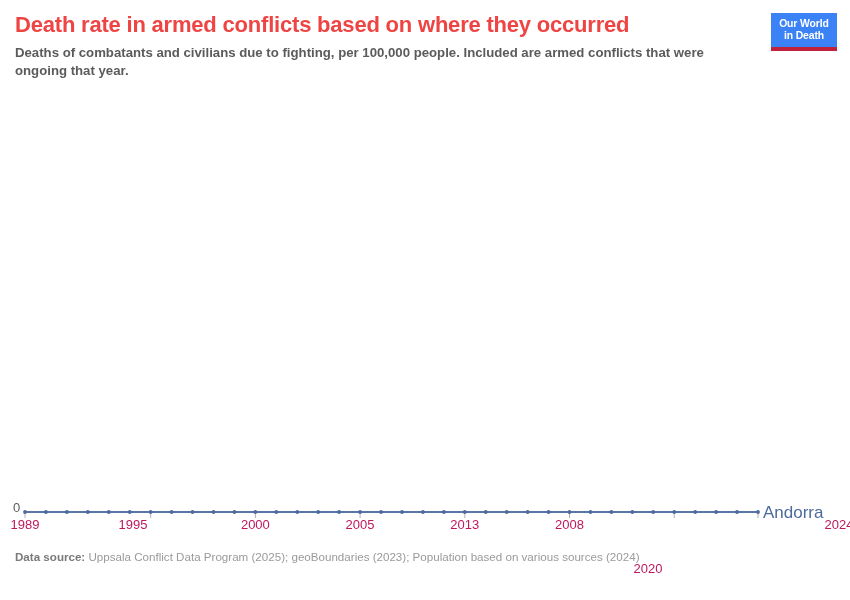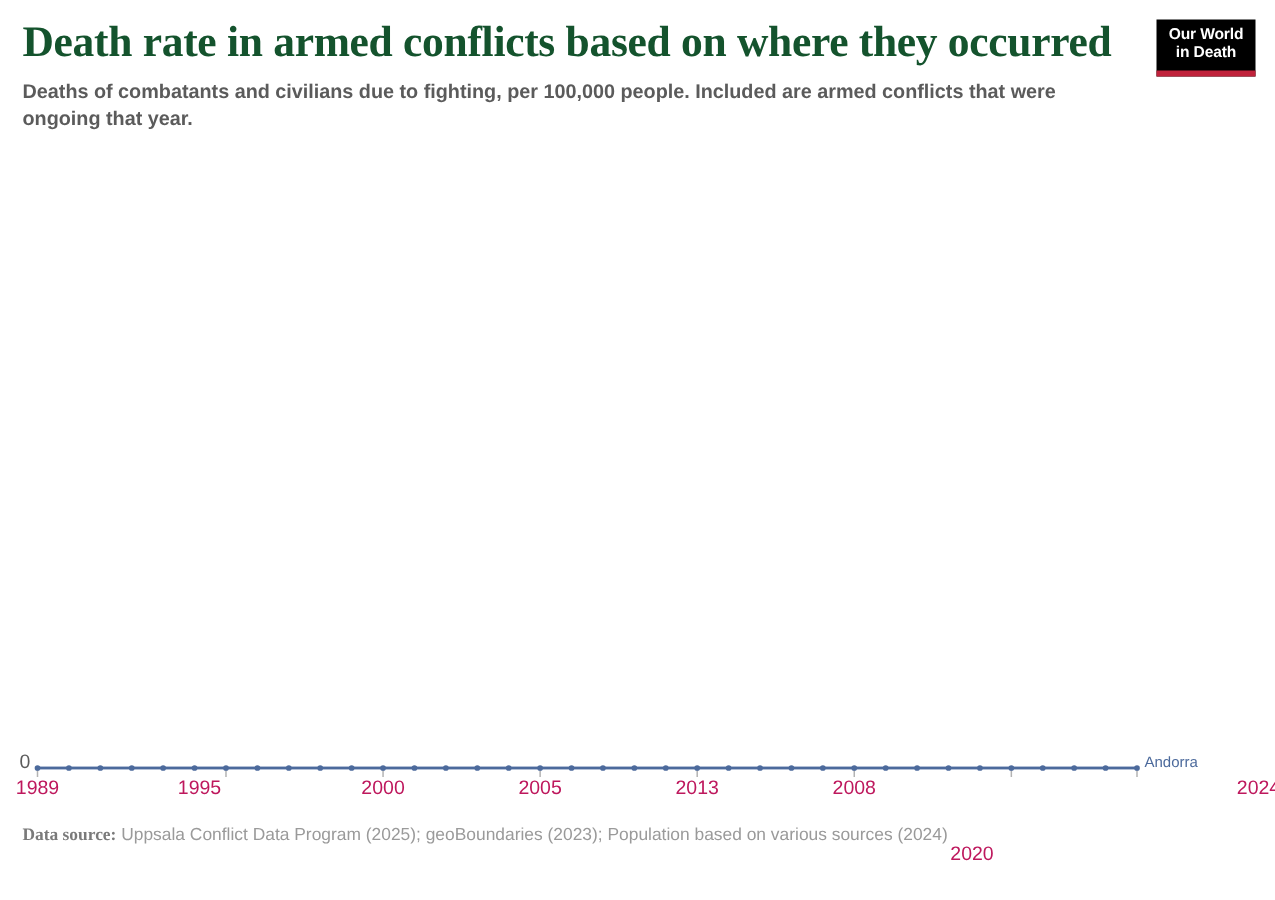--- a/index.html
+++ b/index.html
@@ -18,24 +18,24 @@
 
   
   #chart-header {
     position: absolute;
     left: 15px;
     top: 12px;
     width: 740px;
   }
 
   #page-title {
-    font-family: Liberation Serif, serif;
-    font-size: 29px;
-    font-weight: 700;
-    color: #14532d;
+    font-family: Liberation Sans, sans-serif;
+    font-size: 22px;
+    font-weight: 700;
+    color: #ef4444;
     letter-spacing: -0.2px;
     line-height: 1.15;
     white-space: nowrap;
   }
 
   #chart-subtitle {
     margin-top: 7px;
     font-size: 13.2px;
     font-weight: 700;
     color: #5b5b5b;
@@ -43,21 +43,21 @@
     max-width: 730px;
   }
 
   
   #owid-logo {
     position: absolute;
     right: 13px;
     top: 13px;
     width: 66px;
     height: 38px;
-    background: #000000;
+    background: #3b82f6;
     border-bottom: 4px solid #c0223b;
     display: flex;
     flex-direction: column;
     align-items: center;
     justify-content: center;
     padding-bottom: 1px;
   }
   #owid-logo span {
     color: #ffffff;
     font-size: 10.4px;
@@ -98,39 +98,38 @@
     font-size: 13px;
     color: #be185d;
     transform: translateX(-50%);
     white-space: nowrap;
   }
 
   #series-label {
     position: absolute;
     left: 763px;
     top: 503px;
-    font-size: 10px;
+    font-size: 17px;
     color: #4c6a9c;
     white-space: nowrap;
   }
 
   
   #chart-footer {
     position: absolute;
     left: 15px;
     top: 548px;
     width: 800px;
     font-size: 11.6px;
     color: #9a9a9a;
     line-height: 1.62;
   }
   #chart-footer .src-label {
     font-weight: 700;
     color: #7a7a7a;
-    font-family: Liberation Serif, serif;
   }
 </style>
 </head>
 <body>
 
 <div id="chart-header">
   <div id="page-title">Death rate in armed conflicts based on where they occurred</div>
   <div id="chart-subtitle">Deaths of combatants and civilians due to fighting, per 100,000 people. Included are armed conflicts that were ongoing that year.</div>
 </div>
 

